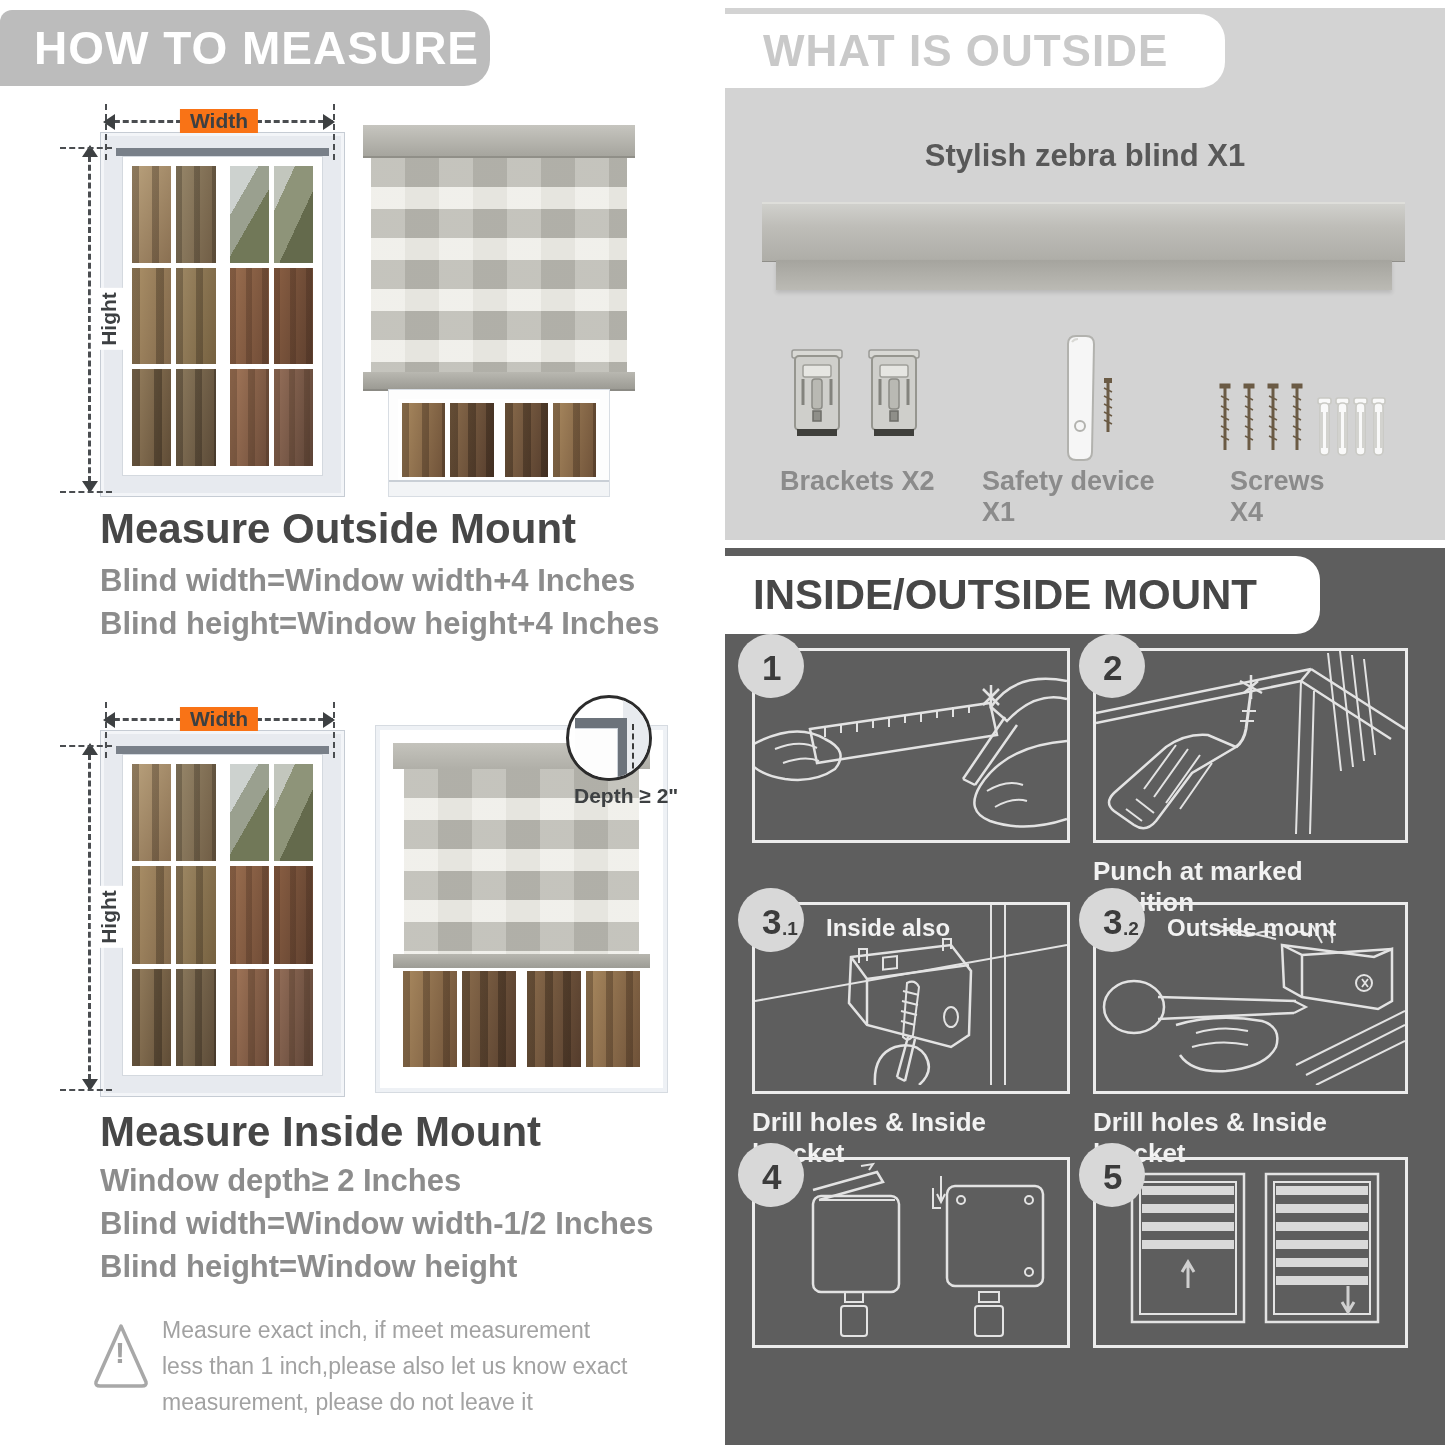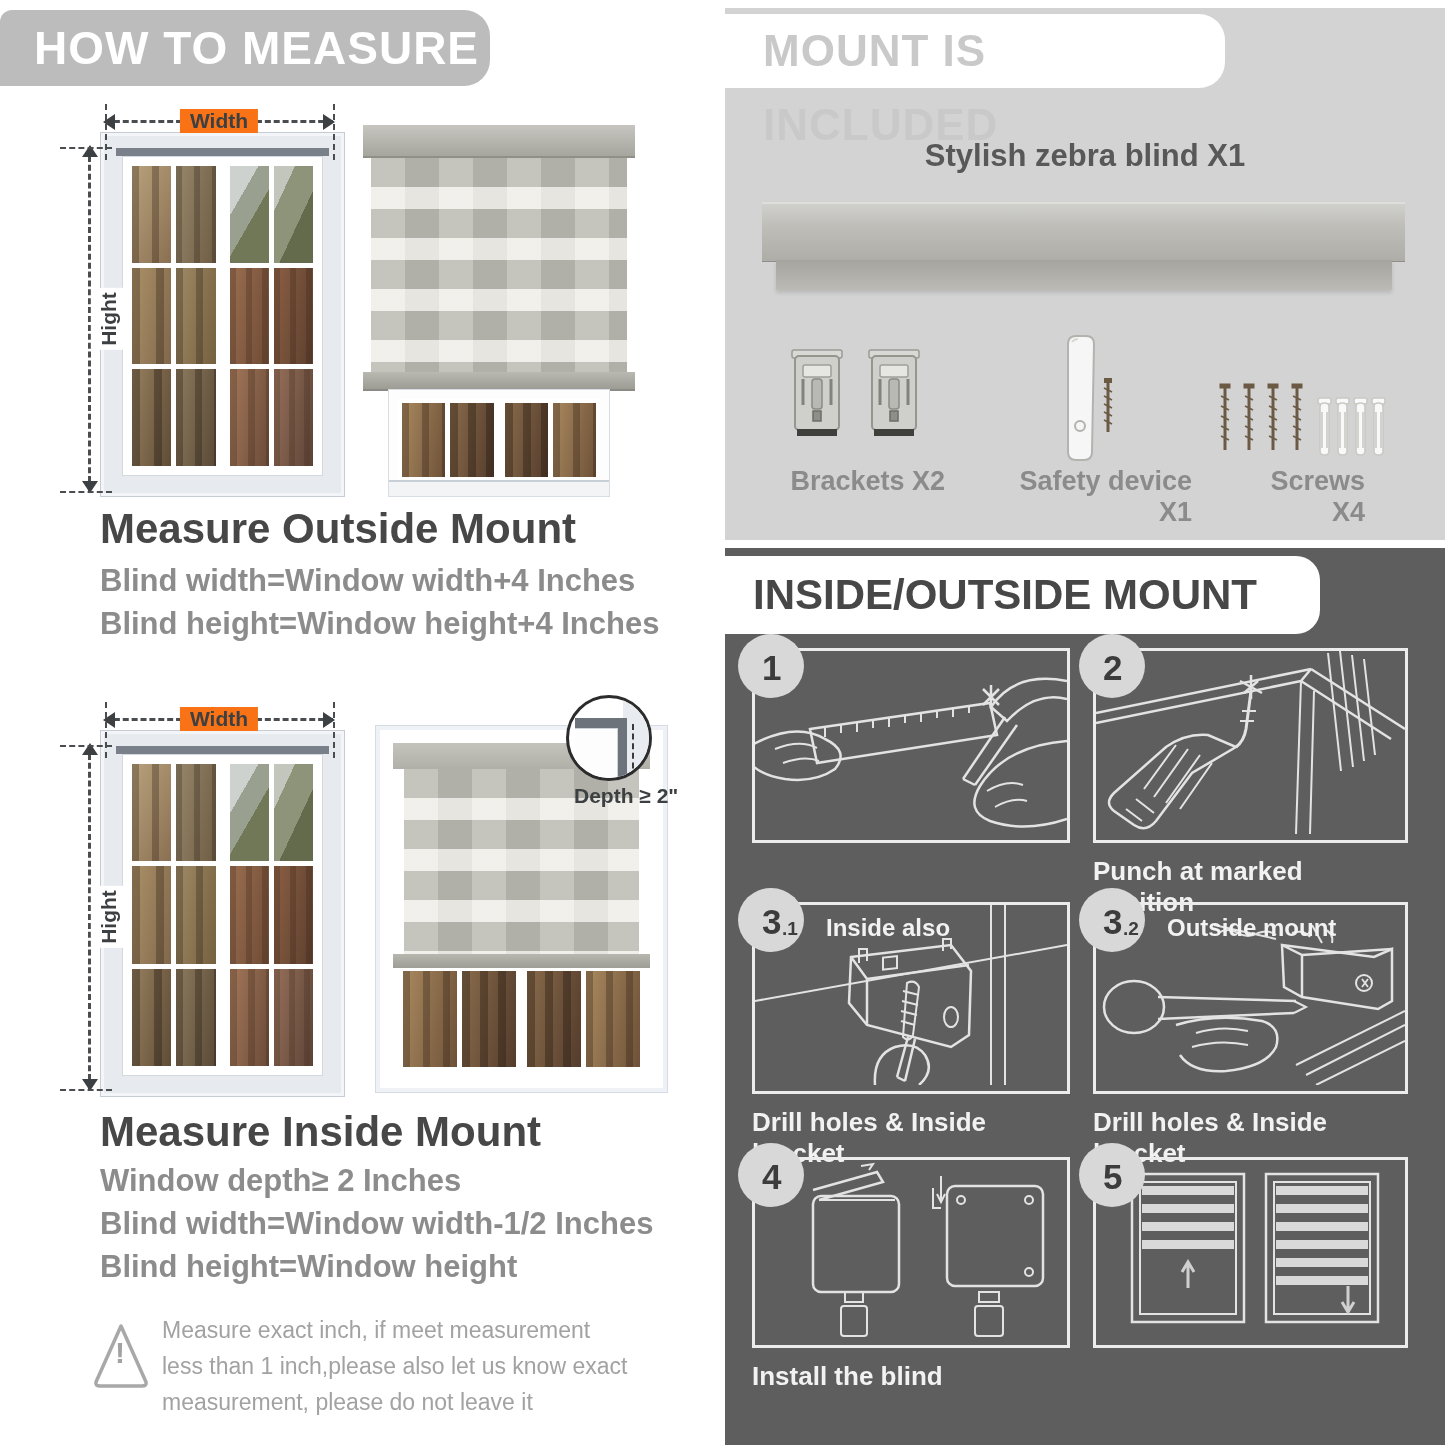--- a/index.html
+++ b/index.html
@@ -93,21 +93,21 @@
   .warn-text{font-size:23px;font-weight:normal;color:#a2a2a2;line-height:36px;width:470px;}
   .warn-mark{position:absolute;left:18px;top:16px;width:20px;text-align:center;font-size:30px;font-weight:bold;color:#a2a2a2;}
 
   
   .panel-light{left:725px;top:8px;width:720px;height:532px;background:#d3d3d3;}
   .banner-included{left:725px;top:14px;width:500px;height:74px;background:#ffffff;border-radius:0 26px 26px 0;
     color:#c9c9c9;font-weight:bold;font-size:44px;line-height:74px;padding-left:38px;box-sizing:border-box;letter-spacing:1px;}
   .blind-title{left:725px;top:138px;width:720px;text-align:center;font-size:31px;font-weight:bold;color:#585858;}
   .headrail-main{left:762px;top:202px;width:643px;height:57px;background:linear-gradient(180deg,#d0d0cc 0%,#bebdb8 40%,#aeada7 100%);border-top:2px solid #dededa;border-bottom:1px solid #8f8e89;}
   .headrail-lip{left:776px;top:260px;width:616px;height:30px;background:linear-gradient(180deg,#a5a49e,#bbbab4);box-shadow:0 3px 4px rgba(0,0,0,.12);}
-  .item-label{font-size:27px;font-weight:bold;color:#8b8b8b;text-align:right;}
+  .item-label{font-size:27px;font-weight:bold;color:#8b8b8b;text-align:left;}
 
   .panel-dark{left:725px;top:548px;width:720px;height:897px;background:#5e5e5e;}
   .banner-mount{left:725px;top:556px;width:595px;height:78px;background:#ffffff;border-radius:0 24px 24px 0;
     color:#474747;font-weight:bold;font-size:42px;line-height:78px;padding-left:28px;box-sizing:border-box;}
   .step{position:absolute;}
   .step .frame{position:relative;border:3px solid #ececec;overflow:hidden;}
   .badge{position:absolute;left:-14px;top:-14px;width:66px;height:64px;background:#d8d8d8;border-radius:50%;}
   .badge .n{position:absolute;left:24px;top:14px;font-size:35px;font-weight:bold;color:#3c3c3c;}
   .badge .s{position:absolute;left:44px;top:30px;font-size:19px;font-weight:bold;color:#3c3c3c;}
   .step-title{position:absolute;left:74px;top:12px;font-size:24px;font-weight:bold;color:#f2f2f2;}
@@ -251,21 +251,21 @@
 <div class="abs" style="left:92px;top:1320px;width:58px;height:70px;">
   <svg class="art" width="58" height="70" viewBox="0 0 58 70">
     <path d="M29 6 L54 62 Q55 66 50 66 L8 66 Q3 66 4 62 Z" fill="none" stroke="#a8a8a8" stroke-width="3.5" stroke-linejoin="round"></path>
   </svg>
   <div class="warn-mark">!</div>
 </div>
 <div class="abs warn-text" style="left:162px;top:1312px;">Measure exact inch, if meet measurement less than 1 inch,please also let us know exact measurement, please do not leave it</div>
 
 <div class="abs panel-light"></div>
 <div class="abs banner-included">
-  <span>MOUNT IS INCLUDED</span>
+  <span>WHAT IS OUTSIDE</span>
 </div>
 <div class="abs blind-title">Stylish zebra blind X1</div>
 <div class="abs headrail-main"></div>
 <div class="abs headrail-lip"></div>
 
 <div class="abs" style="left:789px;top:347px;">
   <svg class="art" width="56" height="95" viewBox="0 0 56 95">
     <rect x="3" y="3" width="50" height="8" rx="2" fill="#d9d9d5" stroke="#9a9a96" stroke-width="1.5"></rect>
     <rect x="6" y="9" width="44" height="74" rx="4" fill="#cfcfcb" stroke="#96968f" stroke-width="2"></rect>
     <rect x="14" y="18" width="28" height="12" rx="2" fill="#e6e6e2" stroke="#a0a09a" stroke-width="1.5"></rect>
@@ -469,21 +469,20 @@
       <circle cx="274" cy="40" r="4" stroke-width="2"></circle>
       <circle cx="274" cy="112" r="4" stroke-width="2"></circle>
       <rect x="224" y="132" width="20" height="10" stroke-width="2"></rect>
       <rect x="220" y="146" width="28" height="30" rx="3" stroke-width="2"></rect>
     </svg>
   </div>
   <div class="badge">
     <span class="n">4</span>
     <span class="s"></span>
   </div>
-  <div class="caption">Install the blind</div>
 </div>
 
 <div class="step" style="left:1093px;top:1157px;width:315px;">
   <div class="frame" style="height:185px;">
     <svg class="art" width="309" height="179" viewBox="0 0 309 179" fill="none" stroke="#e3e3e3" stroke-width="2.5">
       <rect x="36" y="14" width="112" height="148"></rect>
       <rect x="44" y="22" width="96" height="132" stroke-width="2"></rect>
       <g fill="#d9d9d9" stroke="none">
         <rect x="46" y="26" width="92" height="9"></rect>
           <rect x="46" y="44" width="92" height="9"></rect>

